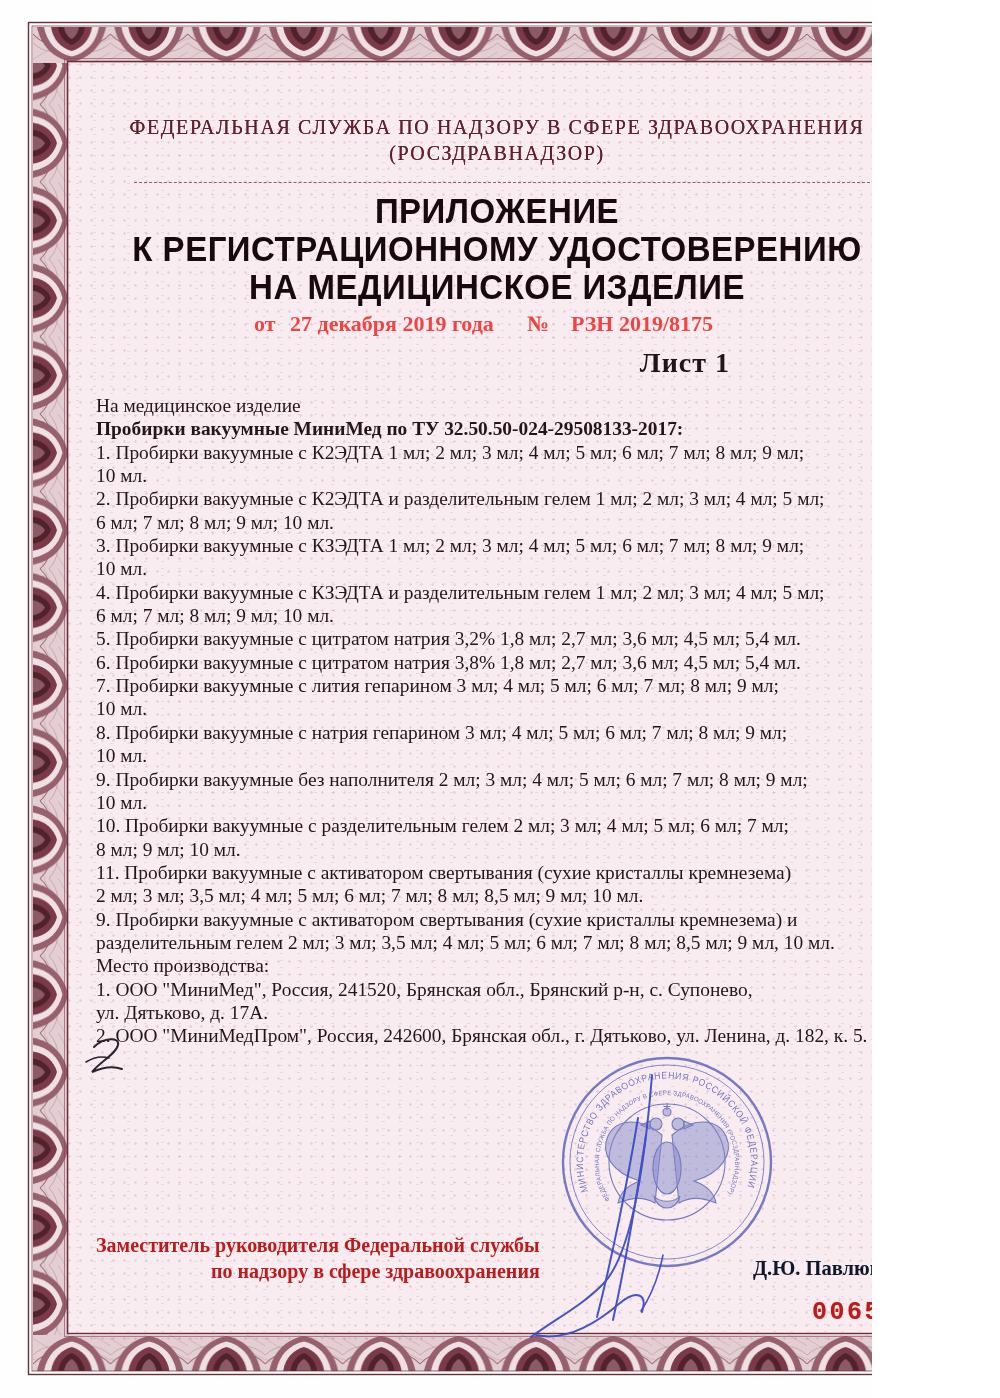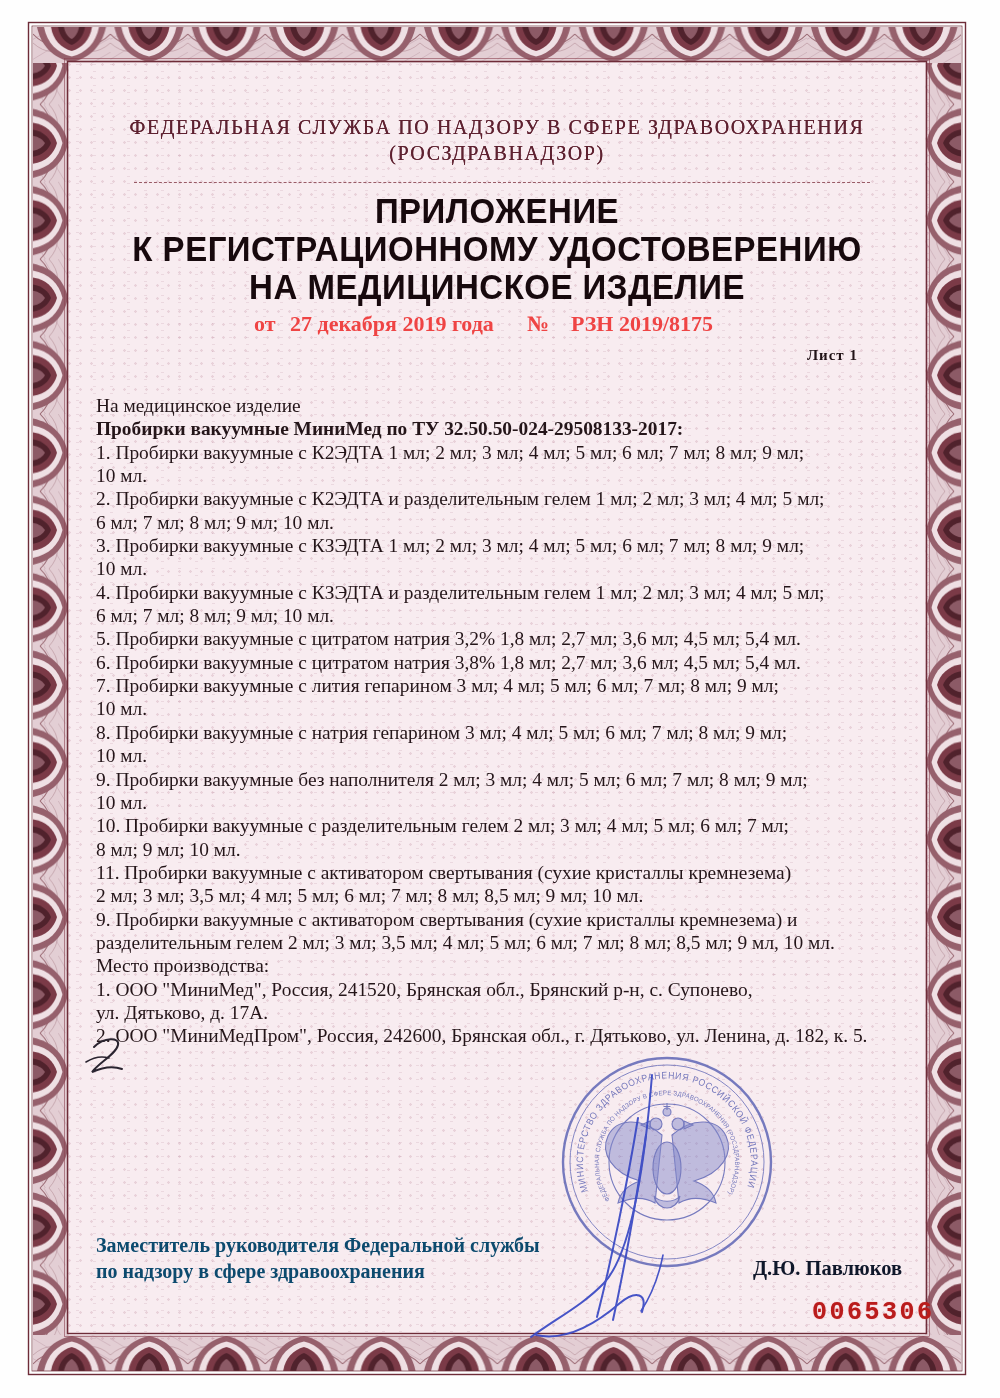--- a/index.html
+++ b/index.html
@@ -1,34 +1,34 @@
 <!DOCTYPE html>
 <html><head>
 <meta charset="utf-8">
 <style>
   html,body{margin:0;padding:0;}
   body{width:1000px;height:1398px;background:#ffffff;font-family:"Liberation Serif",serif;}
-  .page{position:relative;width:1000px;height:1398px;background:#fefefe;overflow:hidden;}
+  .page{position:relative;width:872px;height:1398px;background:#fefefe;overflow:hidden;}
   .abs{position:absolute;}
   svg.layer{position:absolute;left:0;top:0;pointer-events:none;}
   .center{left:68px;width:858px;text-align:center;}
 
   .agency{font-size:20px;letter-spacing:1.6px;color:#5e2130;font-weight:400;
           text-shadow:0 0 .6px #5e2130;white-space:nowrap;}
   .microline{border-top:1.6px dashed #8a4450;height:0;opacity:.85;}
   .doc-title{font-family:"Liberation Sans",sans-serif;font-weight:700;font-size:33px;
              color:#17090d;letter-spacing:.5px;transform:scaleY(1.04);white-space:nowrap;}
   .date-row{font-size:22px;font-weight:700;color:#ef4444;white-space:nowrap;}
-  .sheet{font-size:15px;font-weight:700;color:#221317;letter-spacing:1px;}
+  .sheet{font-size:28px;font-weight:700;color:#221317;letter-spacing:1px;}
 
   .body-text{left:96px;top:394px;width:832px;}
   .bline{height:23.35px;line-height:23.35px;white-space:nowrap;font-size:19.4px;color:#241519;}
   .bold{font-weight:700;}
 
-  .foot-title{font-size:20px;font-weight:700;color:#0c4a6e;line-height:26px;white-space:nowrap;}
+  .foot-title{font-size:20px;font-weight:700;color:#b91c1c;line-height:26px;white-space:nowrap;text-align:right;}
   .foot-name{font-size:20.5px;font-weight:700;color:#0f172a;white-space:nowrap;}
   .serial{font-family:"Liberation Mono",monospace;font-size:25px;font-weight:700;
           color:#b91c1c;letter-spacing:2.5px;text-shadow:0 0 1px rgba(227,50,48,.55);}
 
   .speckle{left:64px;top:58px;width:866px;height:1284px;pointer-events:none;
     background-image:
       radial-gradient(rgba(150,70,100,0.16) 1px, transparent 1.4px),
       radial-gradient(rgba(120,40,70,0.10) 1px, transparent 1.3px);
     background-size:11px 13px,17px 7px;background-position:0 0,5px 3px;}
 </style>

